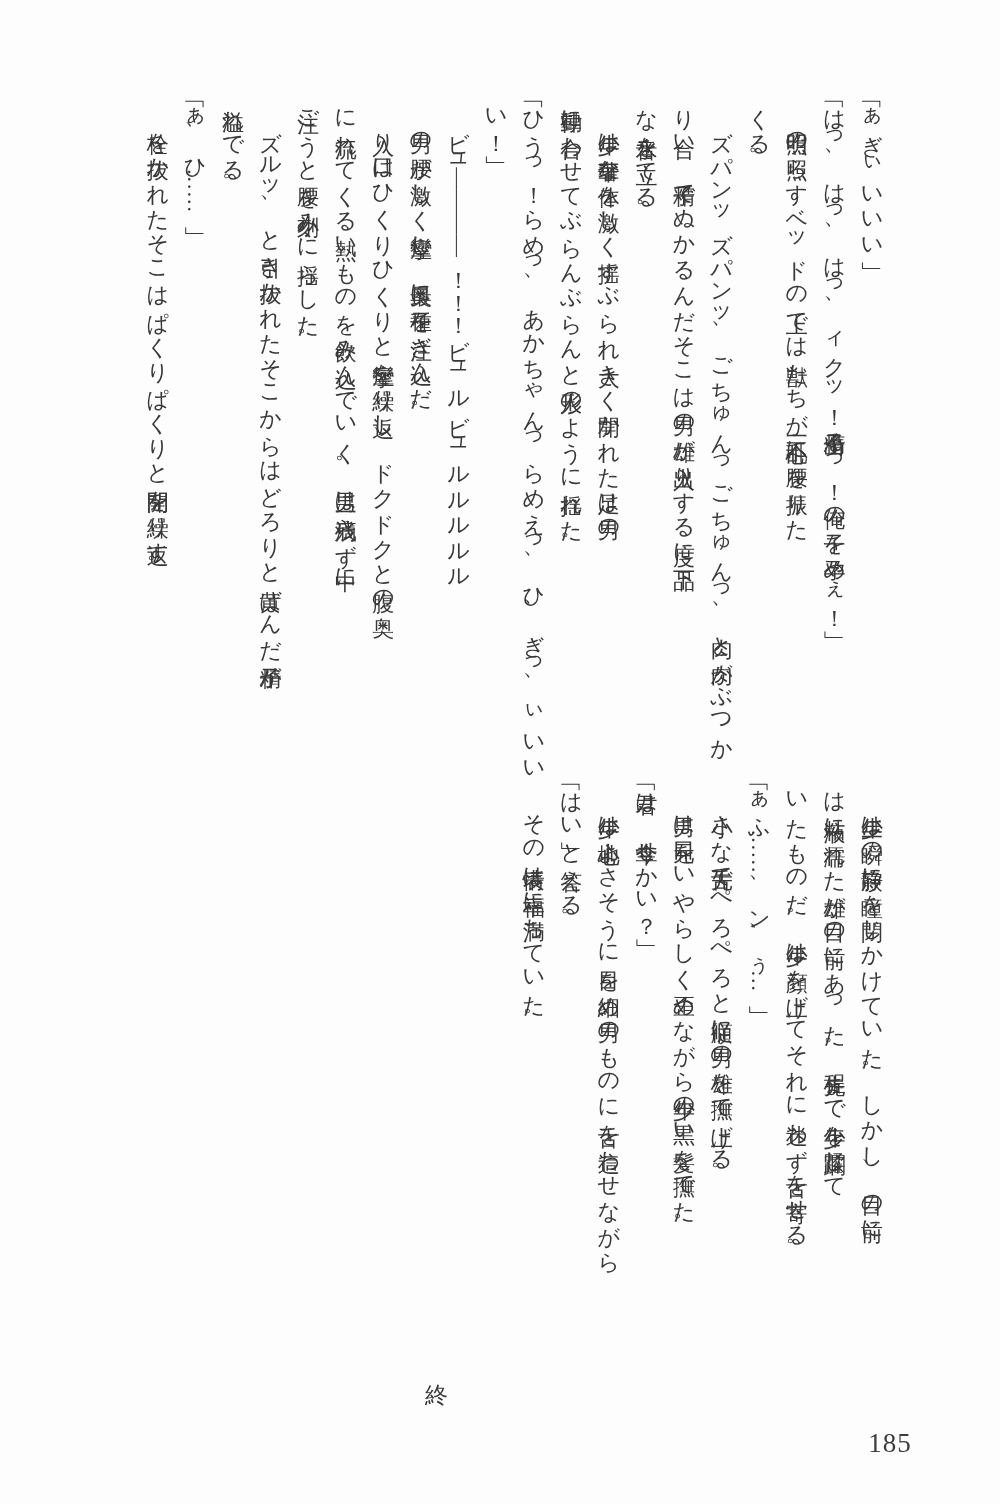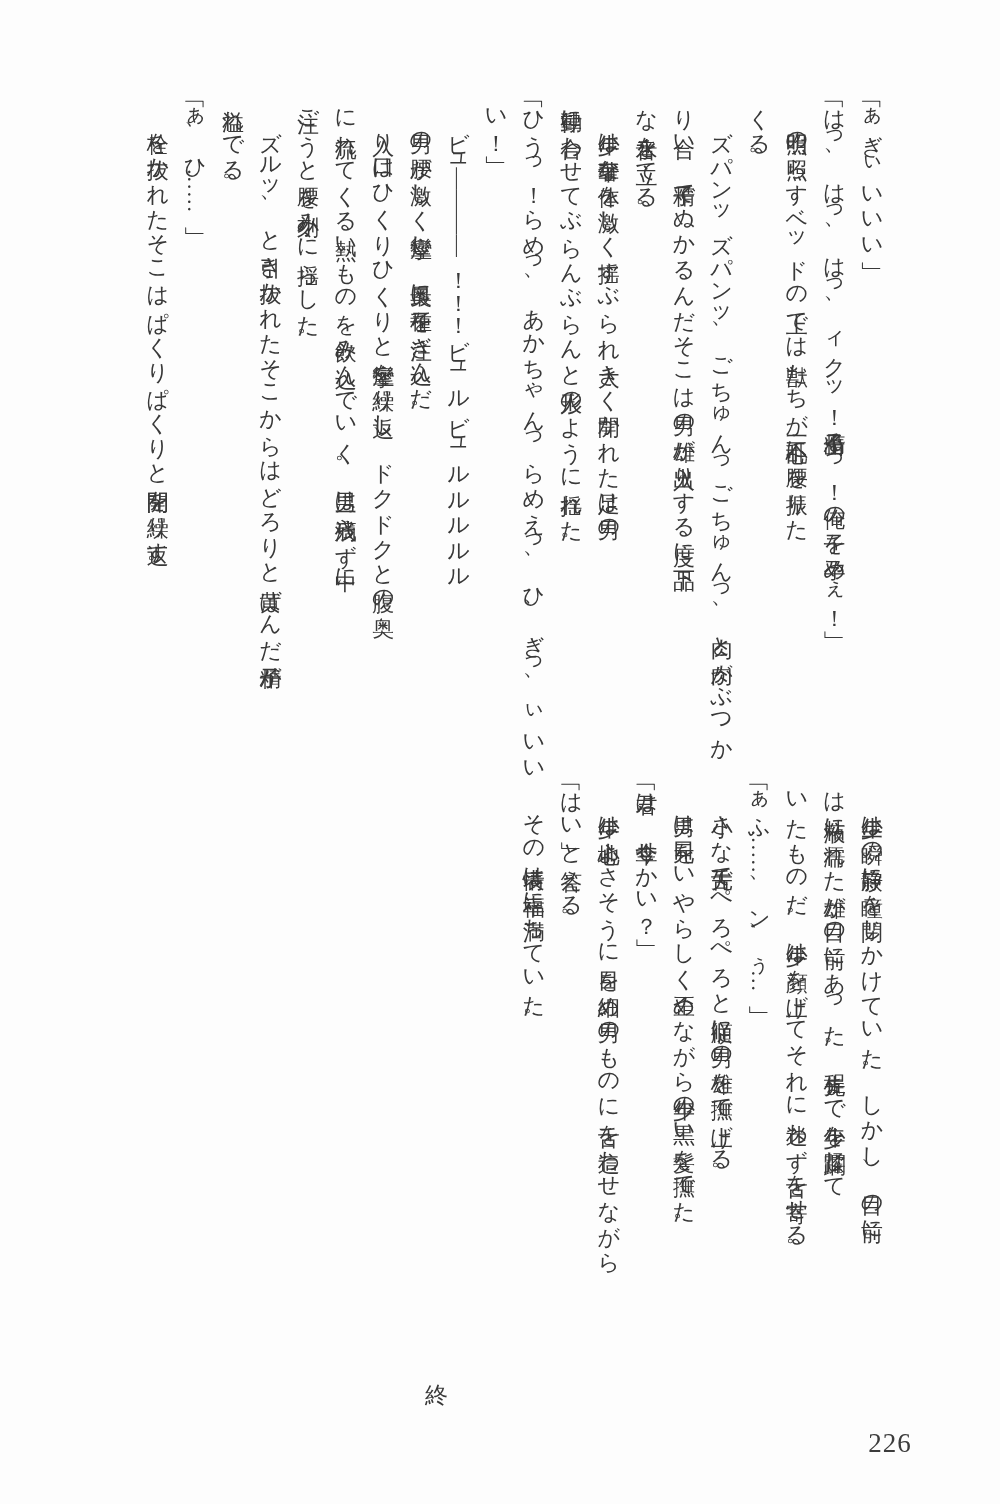--- a/index.html
+++ b/index.html
@@ -94,15 +94,15 @@
     <p>　小さな舌先でぺろぺろと従順に男の雄を撫で上げる。</p>
     <p>　男は口元をいやらしく歪めながら少年の黒い髪を撫でた。</p>
     <p>「君は、今幸せかい？」</p>
     <p>　少年は心地よさそうに目を細め男のものに舌を這わせながら</p>
     <p>「はい」と答える。</p>
     <p>　その表情は幸福に満ちていた。</p>
   </div>
 
   <div class="end-mark">終</div>
 
-  <div class="page-number">226</div>
+  <div class="page-number">185</div>
 
 </div>
 
 </body></html>

